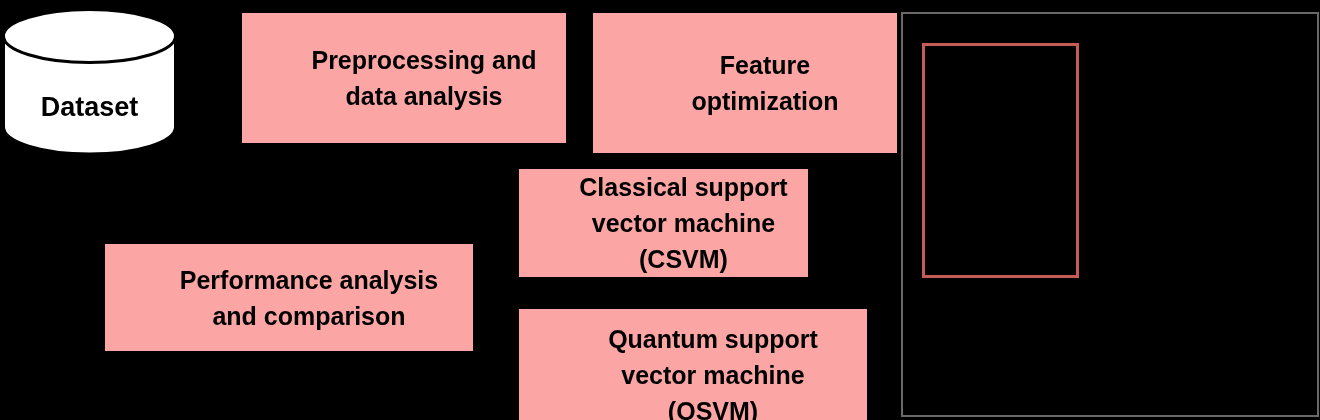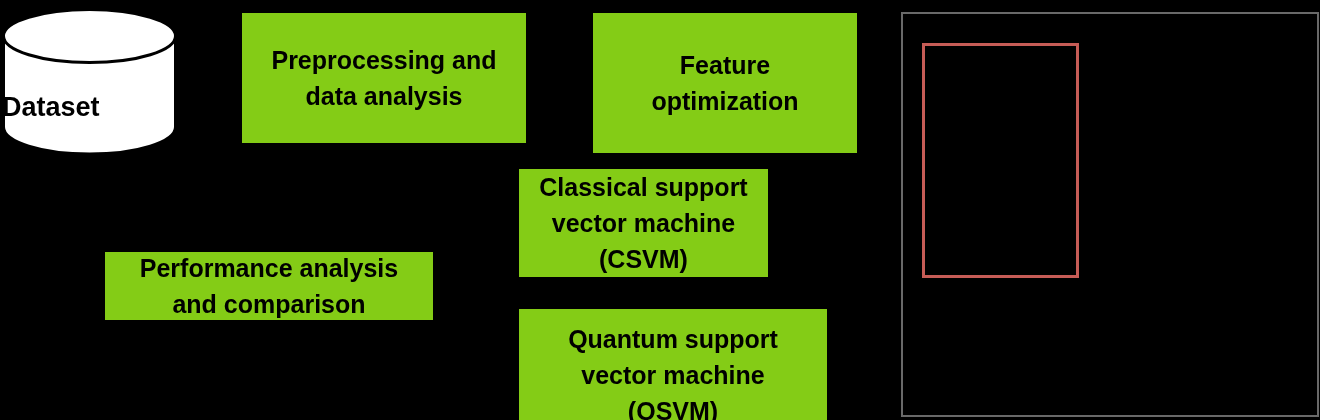--- a/index.html
+++ b/index.html
@@ -1,34 +1,34 @@
 <!DOCTYPE html>
 <html><head>
 <meta charset="utf-8">
 <style>
   html,body{margin:0;padding:0;background:#000;}
   .stage{
     position:relative;width:1320px;height:420px;background:#000000;
     overflow:hidden;font-family:"Liberation Sans",sans-serif;
   }
   .box{
-    position:absolute;background:#84cc16;color:#000000;
+    position:absolute;background:#fca5a5;color:#000000;
     font-weight:bold;font-size:25px;line-height:36px;
     display:flex;align-items:center;justify-content:center;
-    text-align:center;white-space:pre-line;
+    text-align:center;white-space:pre-line;padding-left:40px;
   }
   .b-pre {left:242px;top:13px;width:284px;height:130px;}
   .b-feat{left:593px;top:13px;width:264px;height:140px;}
   .b-csvm{left:519px;top:169px;width:249px;height:108px;line-height:36px;}
   .b-qsvm{left:519px;top:309px;width:308px;height:132px;line-height:36px;}
-  .b-perf{left:105px;top:244px;width:328px;height:68px;margin-top:8px;}
+  .b-perf{left:105px;top:244px;width:328px;height:107px;}
   .cyl-svg{position:absolute;left:2px;top:8px;}
   .cyl-label{
     position:absolute;left:2px;top:90px;width:175px;
-    text-align:left;color:#000000;font-weight:bold;font-size:27px;line-height:34px;
+    text-align:center;color:#000000;font-weight:bold;font-size:27px;line-height:34px;
   }
   .panel{
     position:absolute;left:901px;top:12px;width:418px;height:405px;
     border:2px solid #696969;box-sizing:border-box;background:transparent;
   }
   .highlight{
     position:absolute;left:19px;top:29px;width:157px;height:235px;
     border:3px solid #c65c56;box-sizing:border-box;background:transparent;
   }
 </style>

